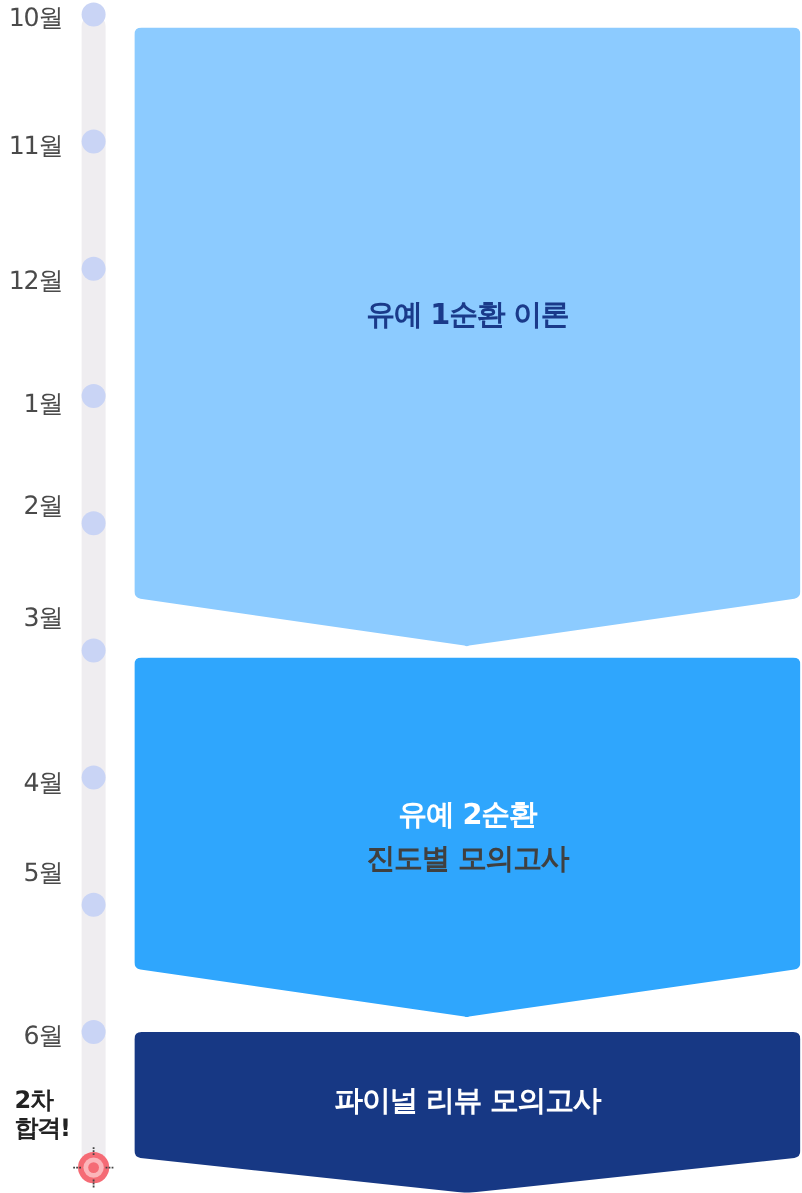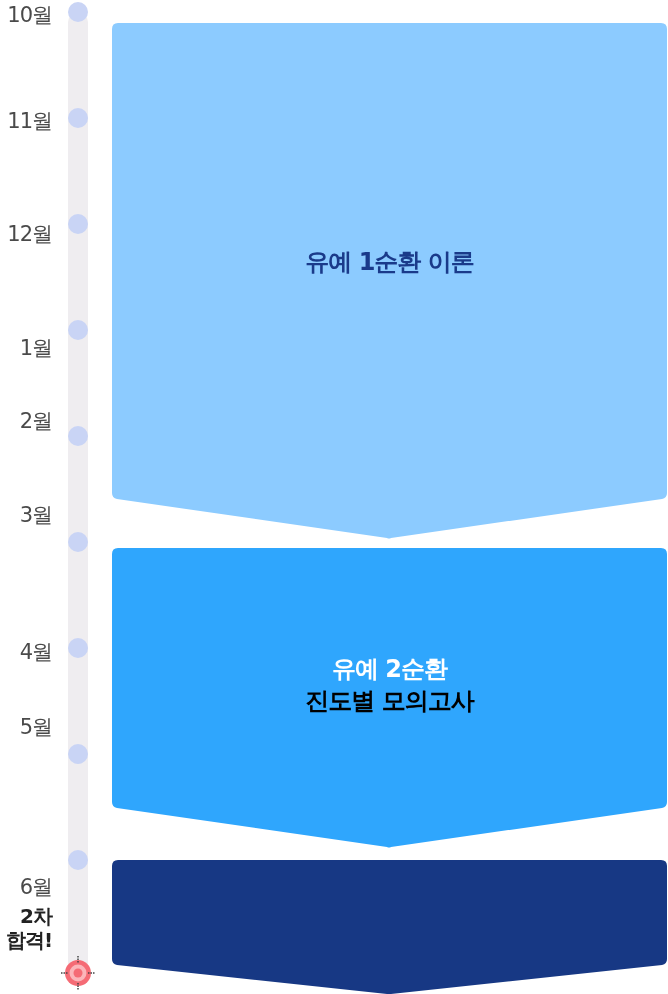--- a/index.html
+++ b/index.html
@@ -1,47 +1,47 @@
 <!DOCTYPE html>
 <html><head>
 <meta charset="utf-8">
 <style>
   html,body{margin:0;padding:0;background:#ffffff;}
   body{width:668px;height:994px;position:relative;overflow:hidden;font-family:"DejaVu Sans","Liberation Sans",sans-serif;}
   .track{position:absolute;left:68px;top:12px;width:20px;height:960px;background:#efedf0;border-radius:10px;}
   .month{position:absolute;left:0;width:52px;text-align:right;font-size:21px;color:#4a4a4a;font-weight:400;letter-spacing:-1px;}
   .dot{position:absolute;left:68px;width:20px;height:20px;border-radius:50%;background:#c9d4f5;}
-  .goal{position:absolute;left:0;width:52px;text-align:right;font-size:20px;font-weight:bold;color:#222;line-height:24px;letter-spacing:-1px;}
+  .goal{position:absolute;left:12px;width:52px;text-align:left;font-size:20px;font-weight:bold;color:#222;line-height:24px;letter-spacing:-1px;}
   .target{position:absolute;left:60px;top:955px;width:36px;height:36px;}
   .stage{position:absolute;left:112px;width:555px;}
   .stage svg{position:absolute;left:0;top:0;}
   .stage .label{position:absolute;left:0;width:100%;text-align:center;font-weight:bold;font-size:24px;letter-spacing:-1px;line-height:34px;}
 </style>
 </head>
 <body>
 
 <div class="track"></div>
 
 <div class="month" style="top:1px">10월</div>
 <div class="dot" style="top:2px"></div>
 <div class="month" style="top:107px">11월</div>
 <div class="dot" style="top:108px"></div>
 <div class="month" style="top:220px">12월</div>
 <div class="dot" style="top:214px"></div>
-<div class="month" style="top:334px">1월</div>
+<div class="month" style="top:322px">1월</div>
 <div class="dot" style="top:320px"></div>
 <div class="month" style="top:407px">2월</div>
 <div class="dot" style="top:426px"></div>
 <div class="month" style="top:501px">3월</div>
 <div class="dot" style="top:532px"></div>
 <div class="month" style="top:638px">4월</div>
 <div class="dot" style="top:638px"></div>
 <div class="month" style="top:713px">5월</div>
 <div class="dot" style="top:744px"></div>
-<div class="month" style="top:873px">6월</div>
+<div class="month" style="top:849px">6월</div>
 <div class="dot" style="top:850px"></div>
 
 <div class="goal" style="top:904px">
   <div>2차</div>
   <div>합격!</div>
 </div>
 
 <svg class="target" viewBox="0 0 36 36">
   <circle cx="18" cy="18" r="13" fill="#f56b75"></circle>
   <circle cx="18" cy="18" r="8.5" fill="#fbb5ba"></circle>
@@ -56,21 +56,22 @@
   <svg width="555" height="516" viewBox="0 0 555 516">
     <path d="M6 0 H549 Q555 0 555 6 V470 Q555 475 550 476 L279 515 Q277 516 275 515 L5 476 Q0 475 0 470 V6 Q0 0 6 0 Z" fill="#8ccbff"></path>
   </svg>
   <div class="label" style="top:222px;color:#1a3a8a">유예 1순환 이론</div>
 </div>
 
 <div class="stage" style="top:548px;height:300px;">
   <svg width="555" height="300" viewBox="0 0 555 300">
     <path d="M6 0 H549 Q555 0 555 6 V254 Q555 259 550 260 L279 299 Q277 300 275 299 L5 260 Q0 259 0 254 V6 Q0 0 6 0 Z" fill="#2fa6fd"></path>
   </svg>
-  <div class="label" style="top:104px;color:#ffffff">유예 2순환</div>
-  <div class="label" style="top:136px;color:#000000">진도별 모의고사</div>
+  <div class="label" style="top:114px;color:#ffffff">유예 2순환</div>
+  <div class="label" style="top:150px;color:#404040">진도별 모의고사</div>
 </div>
 
 <div class="stage" style="top:860px;height:134px;">
   <svg width="555" height="134" viewBox="0 0 555 134">
     <path d="M6 0 H549 Q555 0 555 6 V99 Q555 104 550 105 L279 134 Q277 134 275 134 L5 105 Q0 104 0 99 V6 Q0 0 6 0 Z" fill="#173884"></path>
   </svg>
+  <div class="label" style="top:40px;color:#ffffff">파이널 리뷰 모의고사</div>
 </div>
 
 </body></html>

